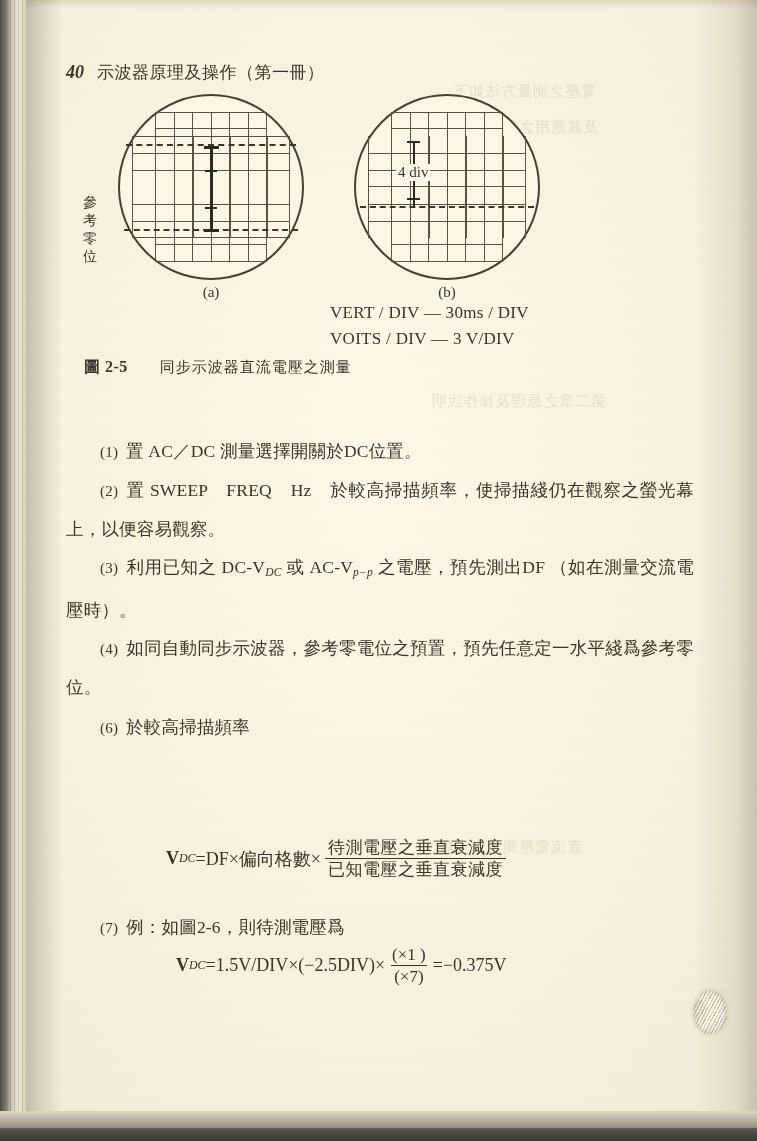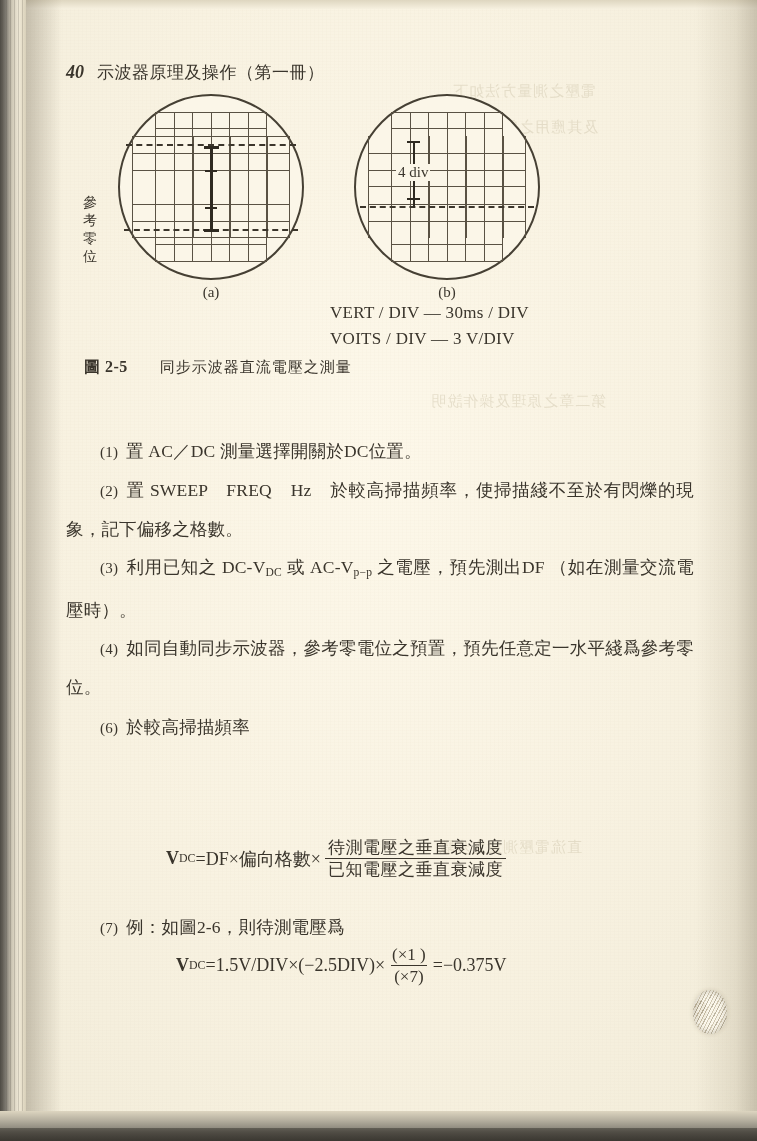--- a/index.html
+++ b/index.html
@@ -121,21 +121,21 @@
             letter-spacing:.3px;white-space:nowrap;}
   .figcap{position:absolute;left:84px;top:357px;font-size:15px;white-space:nowrap;}
   .figcap .num{font-weight:bold;font-size:16px;letter-spacing:.5px;}
   .figcap .txt{margin-left:32px;letter-spacing:1px;}
 
   
   .body{position:absolute;left:66px;top:432px;width:628px;}
   .para{font-size:17.5px;line-height:38px;letter-spacing:.2px;text-align:justify;}
   .para .idx{margin-right:8px;font-size:15px;}
   .indent{text-indent:34px;}
-  sub{font-size:.66em;vertical-align:-.28em;}
+  sub{font-size:.66em;vertical-align:-.28em;font-style:italic;}
 
   
   .eq{position:absolute;font-size:18px;white-space:nowrap;display:flex;
       align-items:center;}
   .eq .vdc{font-weight:bold;}
   .frac{display:inline-flex;flex-direction:column;align-items:center;
         vertical-align:middle;margin:0 4px;line-height:1.12;}
   .frac .num{padding:0 3px 1px 3px;}
   .frac .den{padding:1px 3px 0 3px;border-top:1.6px solid #3a352c;}
   .frac.cj .num,.frac.cj .den{font-size:17px;letter-spacing:.5px;}
@@ -270,21 +270,21 @@
       <span class="num">圖 2-5</span><span class="txt">同步示波器直流電壓之測量</span>
     </div>
 
     <div class="body">
 
       <div class="para indent">
         <span class="idx">(1)</span><span>置 AC／DC 測量選擇開關於DC位置。</span>
       </div>
 
       <div class="para indent">
-        <span class="idx">(2)</span><span>置 SWEEP　FREQ　Hz　於較高掃描頻率，使掃描綫不至於有閃爍的現象，記下偏移之格數。</span>
+        <span class="idx">(2)</span><span>置 SWEEP　FREQ　Hz　於較高掃描頻率，使掃描綫仍在觀察之螢光幕上，以便容易觀察。</span>
       </div>
 
       <div class="para indent">
         <span class="idx">(3)</span><span>利用已知之 DC‑V</span><sub>DC</sub><span> 或 AC‑V</span><sub>p−p</sub><span> 之電壓，預先測出DF （如在</span><span>測量交流電壓時）。</span>
       </div>
 
       <div class="para indent">
         <span class="idx">(4)</span><span>如同自動同步示波器，參考零電位之預置，預先任意定一水平綫爲參考零位。</span>
       </div>
 

